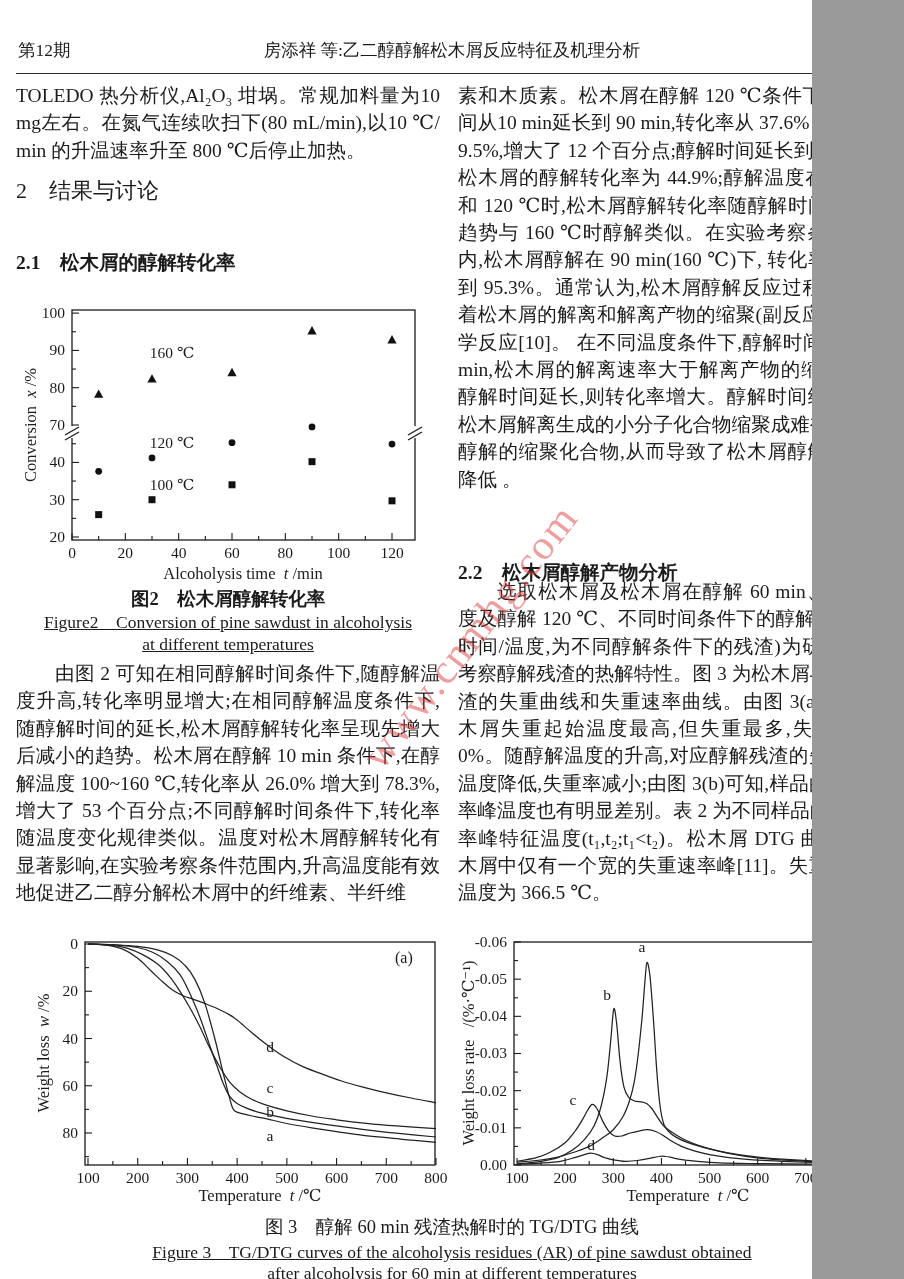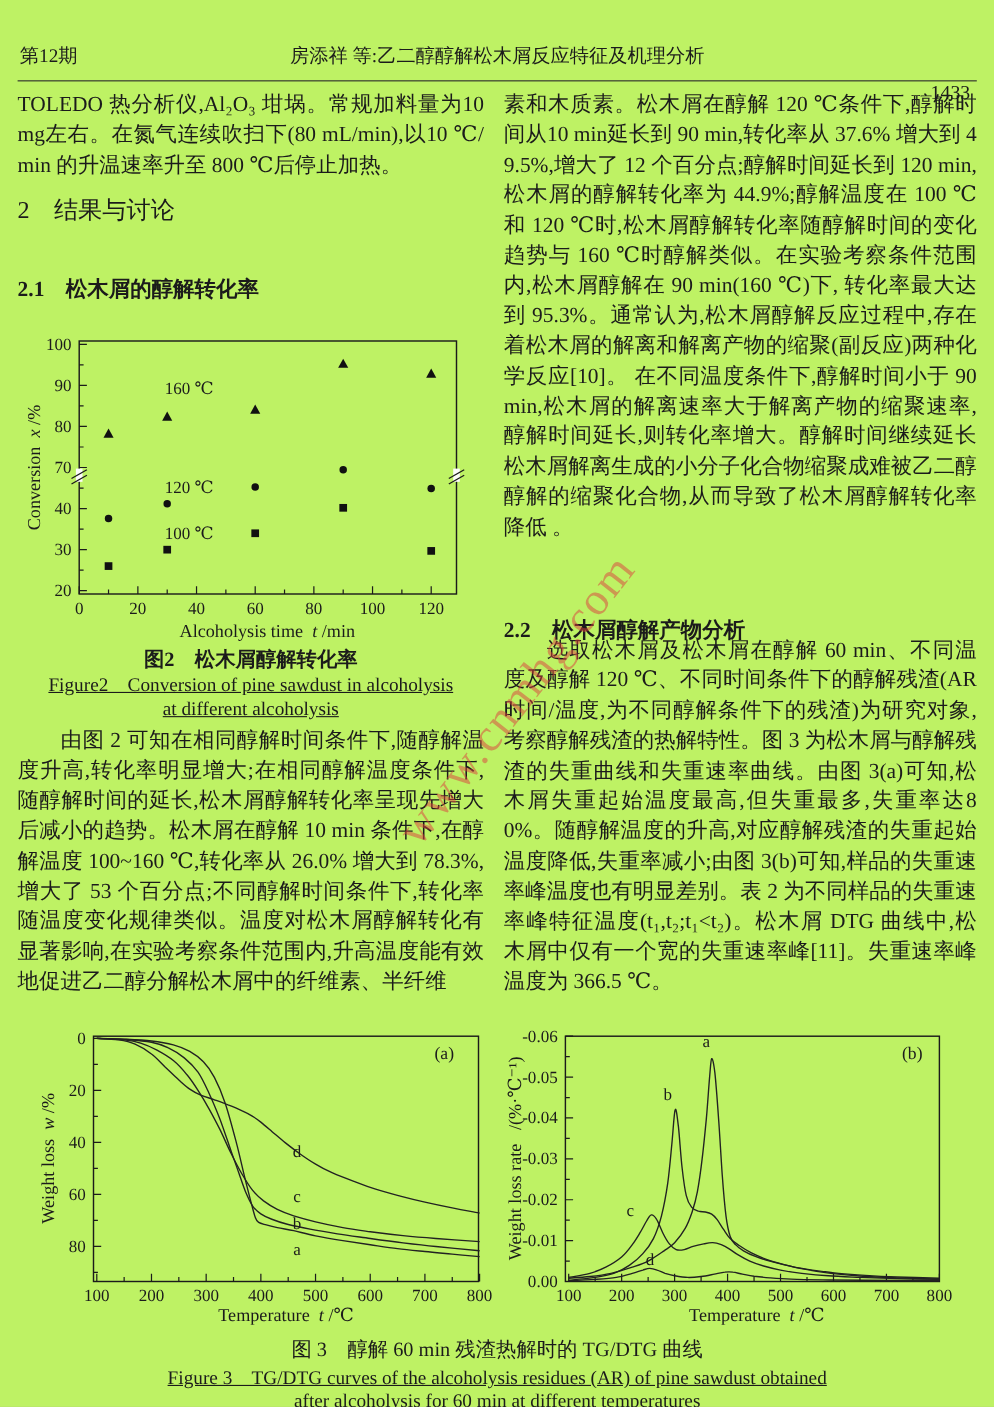--- a/index.html
+++ b/index.html
@@ -1,16 +1,16 @@
 <!DOCTYPE html>
 <html><head>
 <meta charset="utf-8">
 <style>
   html,body{margin:0;padding:0;background:#9a9a9a;}
-  .page{position:relative;width:904px;height:1279px;background:#bef264;overflow:hidden;
+  .page{position:relative;width:812px;height:1279px;background:#ffffff;overflow:hidden;
         font-family:"Liberation Serif","DejaVu Serif",serif;color:#1b1b1b;}
   .hdr{position:absolute;top:38px;left:16px;width:872px;height:26px;font-size:17.5px;}
   .hdr .issue{position:absolute;left:2px;top:0;}
   .hdr .rtitle{position:absolute;left:50%;transform:translateX(-50%);white-space:nowrap;top:0;}
   .hdr .pageno{position:absolute;right:6px;top:0;font-size:18px;margin-top:36px;}
   .hdr-rule{position:absolute;top:73px;left:16px;width:872px;border-top:1.6px solid #2a2a2a;}
   .blk{position:absolute;}
   .btxt{font-size:19.5px;line-height:27.4px;text-align:justify;word-break:break-all;}
   .indent{text-indent:2em;}
   .h1{font-size:22px;font-weight:normal;}
@@ -103,21 +103,21 @@
       <polygon points="222.002,71.80700000000003 217.40200000000002,80.20700000000002 226.602,80.20700000000002" fill="#111"></polygon>
       <polygon points="302.00300000000004,30.031000000000013 297.403,38.43100000000001 306.60300000000007,38.43100000000001" fill="#111"></polygon>
       <polygon points="382.004,38.98299999999998 377.404,47.38299999999998 386.60400000000004,47.38299999999998" fill="#111"></polygon>
       <text x="162" y="62" font-size="15.5" text-anchor="middle">160 ℃</text>
       <text x="0" y="0" font-size="16.5" text-anchor="middle" transform="translate(233,283)"><tspan>Alcoholysis time </tspan><tspan font-style="italic">t</tspan><tspan> /min</tspan></text>
       <text x="0" y="0" font-size="16.5" text-anchor="middle" transform="translate(26,129) rotate(-90)"><tspan>Conversion </tspan><tspan font-style="italic">x</tspan><tspan> /%</tspan></text>
     </svg>
 
   <div class="blk cap-cn" style="left:16px;top:586px;width:424px;font-weight:bold;">图2　松木屑醇解转化率</div>
   <div class="blk cap-en" style="left:16px;top:610px;width:424px;">Figure2　Conversion of pine sawdust in alcoholysis</div>
-  <div class="blk cap-en" style="left:16px;top:634px;width:424px;">at different alcoholysis</div>
+  <div class="blk cap-en" style="left:16px;top:634px;width:424px;">at different temperatures</div>
 
   <div class="blk btxt indent" style="left:16px;top:660px;width:424px;">由图 2 可知在相同醇解时间条件下,随醇解温度升高,转化率明显增大;在相同醇解温度条件下,随醇解时间的延长,松木屑醇解转化率呈现先增大后减小的趋势。松木屑在醇解 10 min 条件下,在醇解温度 100~160 ℃,转化率从 26.0% 增大到 78.3%,增大了 53 个百分点;不同醇解时间条件下,转化率随温度变化规律类似。温度对松木屑醇解转化有显著影响,在实验考察条件范围内,升高温度能有效地促进乙二醇分解松木屑中的纤维素、半纤维</div>
 
   <div class="blk btxt" style="left:458px;top:82px;width:430px;">素和木质素。松木屑在醇解 120 ℃条件下,醇解时间从10 min延长到 90 min,转化率从 37.6% 增大到 49.5%,增大了 12 个百分点;醇解时间延长到 120 min,松木屑的醇解转化率为 44.9%;醇解温度在 100 ℃和 120 ℃时,松木屑醇解转化率随醇解时间的变化趋势与 160 ℃时醇解类似。在实验考察条件范围内,松木屑醇解在 90 min(160 ℃)下, 转化率最大达到 95.3%。通常认为,松木屑醇解反应过程中,存在着松木屑的解离和解离产物的缩聚(副反应)两种化学反应[10]。 在不同温度条件下,醇解时间小于 90 min,松木屑的解离速率大于解离产物的缩聚速率,醇解时间延长,则转化率增大。醇解时间继续延长松木屑解离生成的小分子化合物缩聚成难被乙二醇醇解的缩聚化合物,从而导致了松木屑醇解转化率降低 。</div>
   <div class="blk hb" style="left:458px;top:519px;width:430px;">2.2　松木屑醇解产物分析</div>
   <div class="blk btxt indent" style="left:458px;top:578px;width:430px;">选取松木屑及松木屑在醇解 60 min、不同温度及醇解 120 ℃、不同时间条件下的醇解残渣(AR 时间/温度,为不同醇解条件下的残渣)为研究对象,考察醇解残渣的热解特性。图 3 为松木屑与醇解残渣的失重曲线和失重速率曲线。由图 3(a)可知,松木屑失重起始温度最高,但失重最多,失重率达80%。随醇解温度的升高,对应醇解残渣的失重起始温度降低,失重率减小;由图 3(b)可知,样品的失重速率峰温度也有明显差别。表 2 为不同样品的失重速率峰特征温度(t₁,t₂;t₁&lt;t₂)。松木屑 DTG 曲线中,松木屑中仅有一个宽的失重速率峰[11]。失重速率峰温度为 366.5 ℃。</div>
 
   <svg id="fig3a" class="blk" style="left:33px;top:930px;" width="430" height="278">
       <rect x="52" y="12" width="350" height="223" fill="none" stroke="#1b1b1b" stroke-width="1.3"></rect>
       <line x1="55" y1="235" x2="55" y2="228" stroke="#1b1b1b" stroke-width="1.1"></line>

